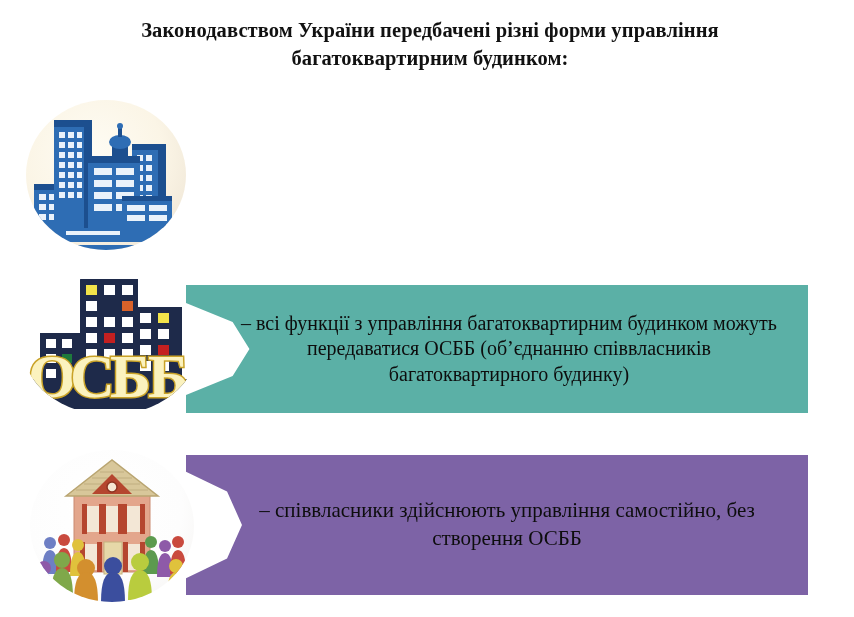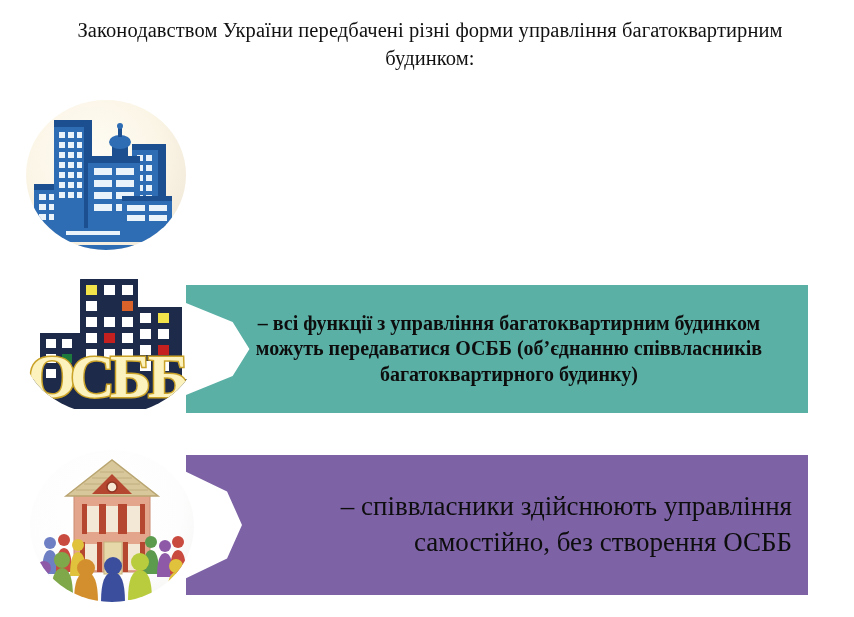--- a/index.html
+++ b/index.html
@@ -21,21 +21,21 @@
   }
 
   
   .title {
     position: absolute;
     left: 60px;
     top: 16px;
     width: 740px;
     text-align: center;
     font-family: "Liberation Serif", "DejaVu Serif", serif;
-    font-weight: normal;
+    font-weight: bold;
     font-size: 20.5px;
     line-height: 1.38;
     color: #111111;
     letter-spacing: 0.1px;
   }
 
   
   .row {
     position: absolute;
     left: 0;
@@ -82,35 +82,35 @@
     left: 186px;
     top: 10px;
     width: 622px;
     height: 128px;
     background: #5BB0A6;
     clip-path: polygon(
       0% 0%, 100% 0%, 100% 100%, 0% 100%,
       0% 86%, 7.5% 71%, 10.2% 50%, 7.5% 29%, 0% 14%
     );
   }
-  .banner-teal .banner-text { font-size: 20px; line-height: 1.28; padding-left: 40px; font-weight: bold; }
+  .banner-teal .banner-text { font-size: 20px; line-height: 1.28; padding-left: 40px; }
 
   
   .banner-purple {
     left: 186px;
     top: 15px;
     width: 622px;
     height: 140px;
     background: #7D63A6;
     clip-path: polygon(
       0% 0%, 100% 0%, 100% 100%, 0% 100%,
       0% 88%, 6.6% 74%, 9.0% 50%, 6.6% 26%, 0% 12%
     );
   }
-  .banner-purple .banner-text { font-size: 27px; line-height: 1.32; padding-left: 36px; text-align: right; }
+  .banner-purple .banner-text { font-size: 21px; line-height: 1.32; padding-left: 36px; }
 
   
   .icon-disc {
     position: absolute;
     border-radius: 50%;
     overflow: hidden;
   }
   .disc-1 {
     left: 26px; top: 8px;
     width: 160px; height: 150px;

